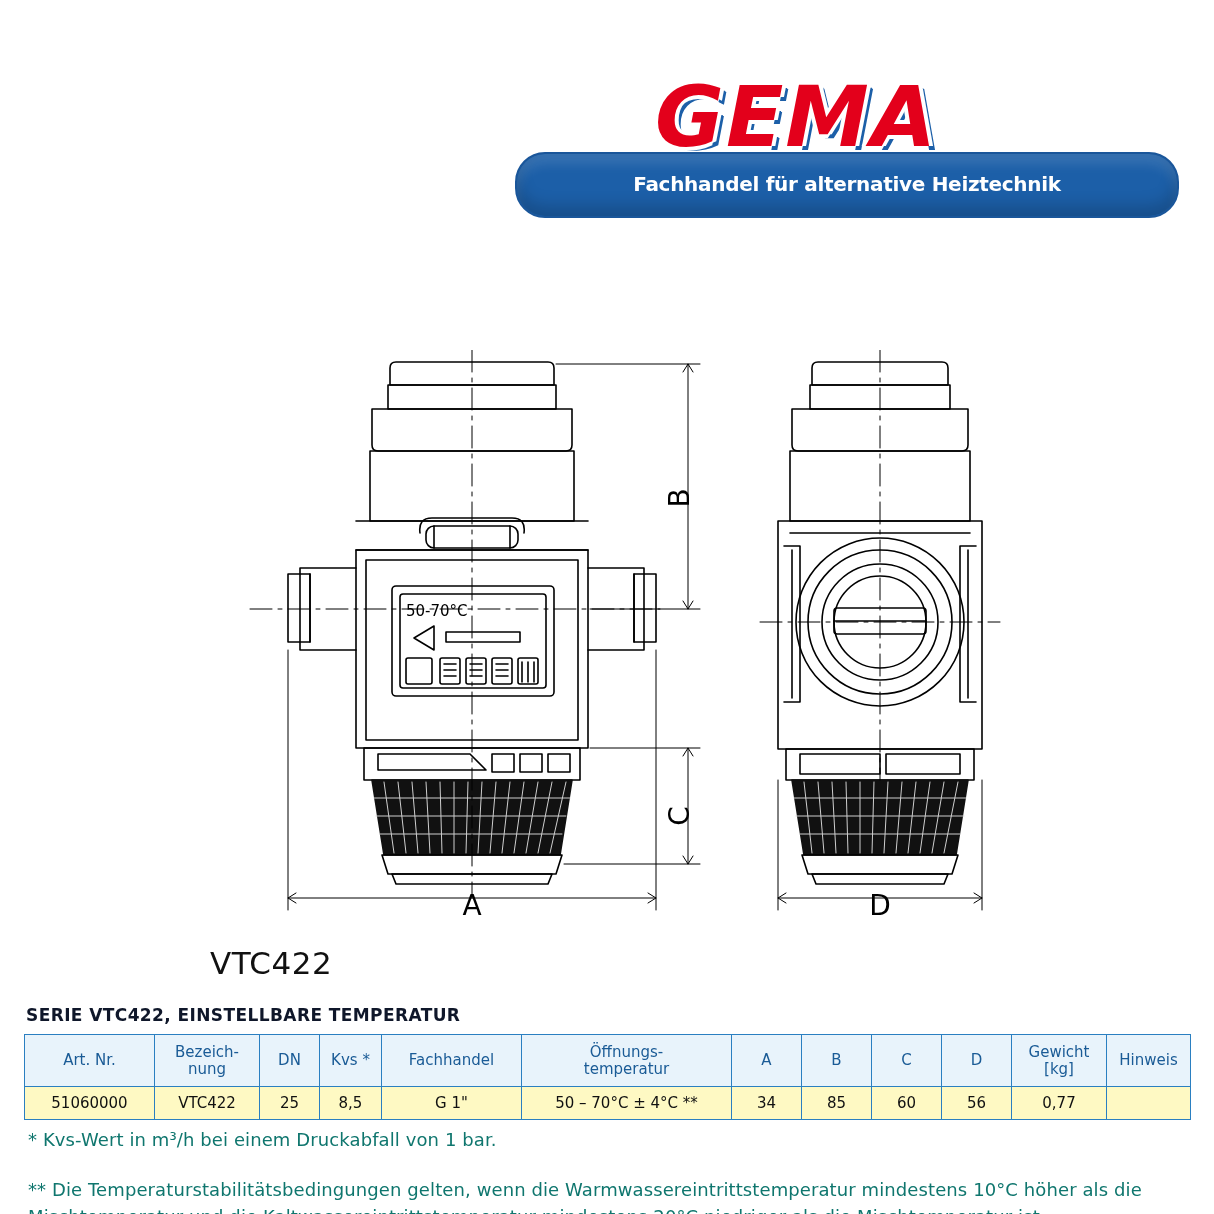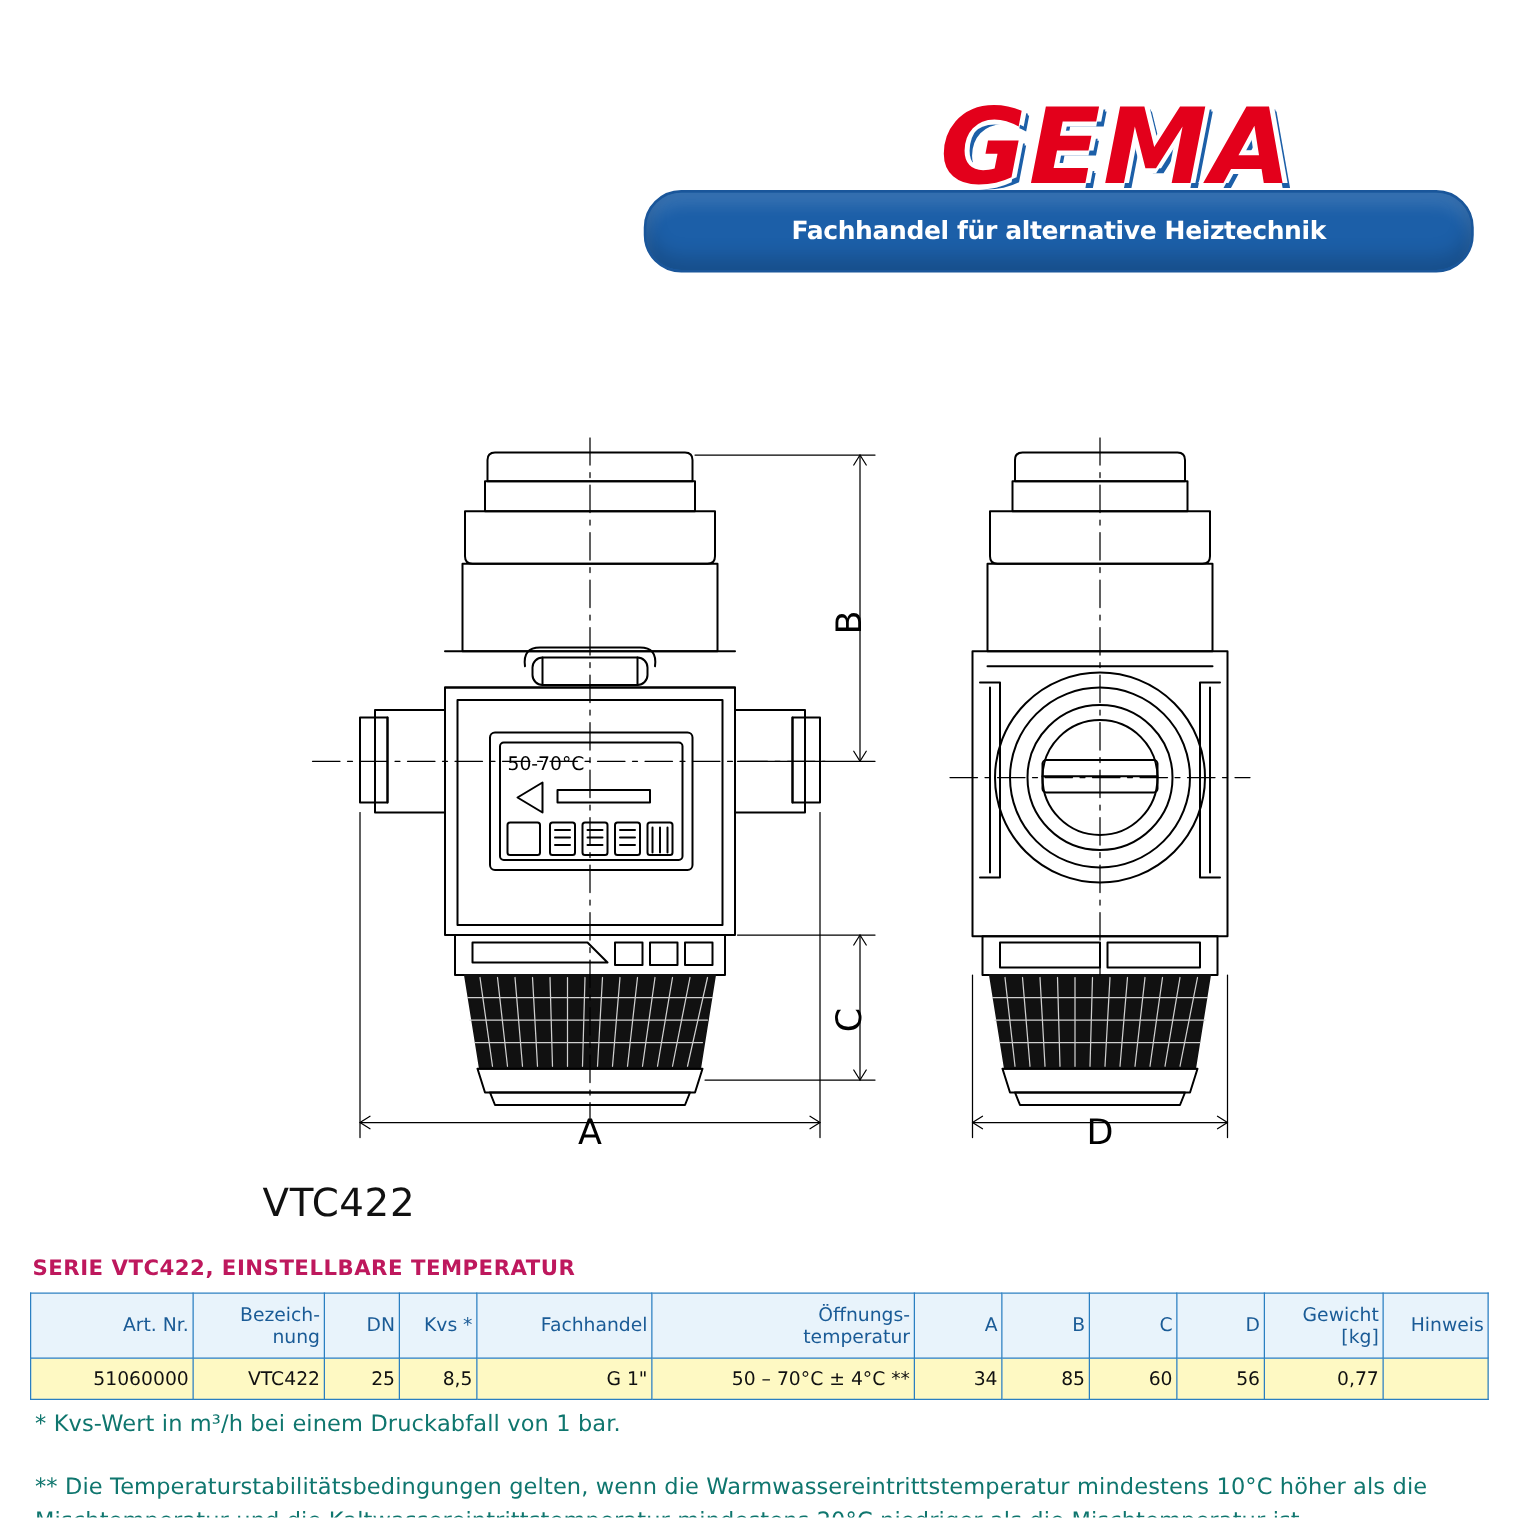--- a/index.html
+++ b/index.html
@@ -48,21 +48,21 @@
     font-weight: bold;
     letter-spacing: -0.3px;
     font-family: "DejaVu Sans", sans-serif;
   }
   .logo-gema {
     position: absolute;
     left: 140px;
     top: 0px;
     width: 380px;
     height: 95px;
-    text-align: right;
+    text-align: left;
     font-family: "DejaVu Sans", sans-serif;
     font-size: 84px;
     font-weight: bold;
     font-style: italic;
     letter-spacing: 2px;
     color: #e3001b;
     -webkit-text-stroke: 3px #ffffff;
     paint-order: stroke fill;
     line-height: 95px;
     text-shadow:
@@ -93,38 +93,38 @@
 
   
   .series-title {
     position: absolute;
     left: 26px;
     top: 1005px;
     font-size: 17px;
     font-weight: bold;
     letter-spacing: 0.4px;
     font-family: "DejaVu Sans", sans-serif;
-    color: #be185d;
+    color: #0f172a;
   }
 
   
   .table-wrap {
     position: absolute;
     left: 24px;
     top: 1034px;
     width: 1166px;
   }
   table.spec {
     border-collapse: collapse;
     width: 1166px;
     table-layout: fixed;
   }
   table.spec th, table.spec td {
     border: 1px solid #2a7fc1;
-    text-align: right;
+    text-align: center;
     font-family: "DejaVu Sans", sans-serif;
     color: #111;
   }
   table.spec th {
     background: #e8f3fb;
     color: #1a5b96;
     font-weight: normal;
     font-size: 15px;
     height: 47px;
     line-height: 1.12;

